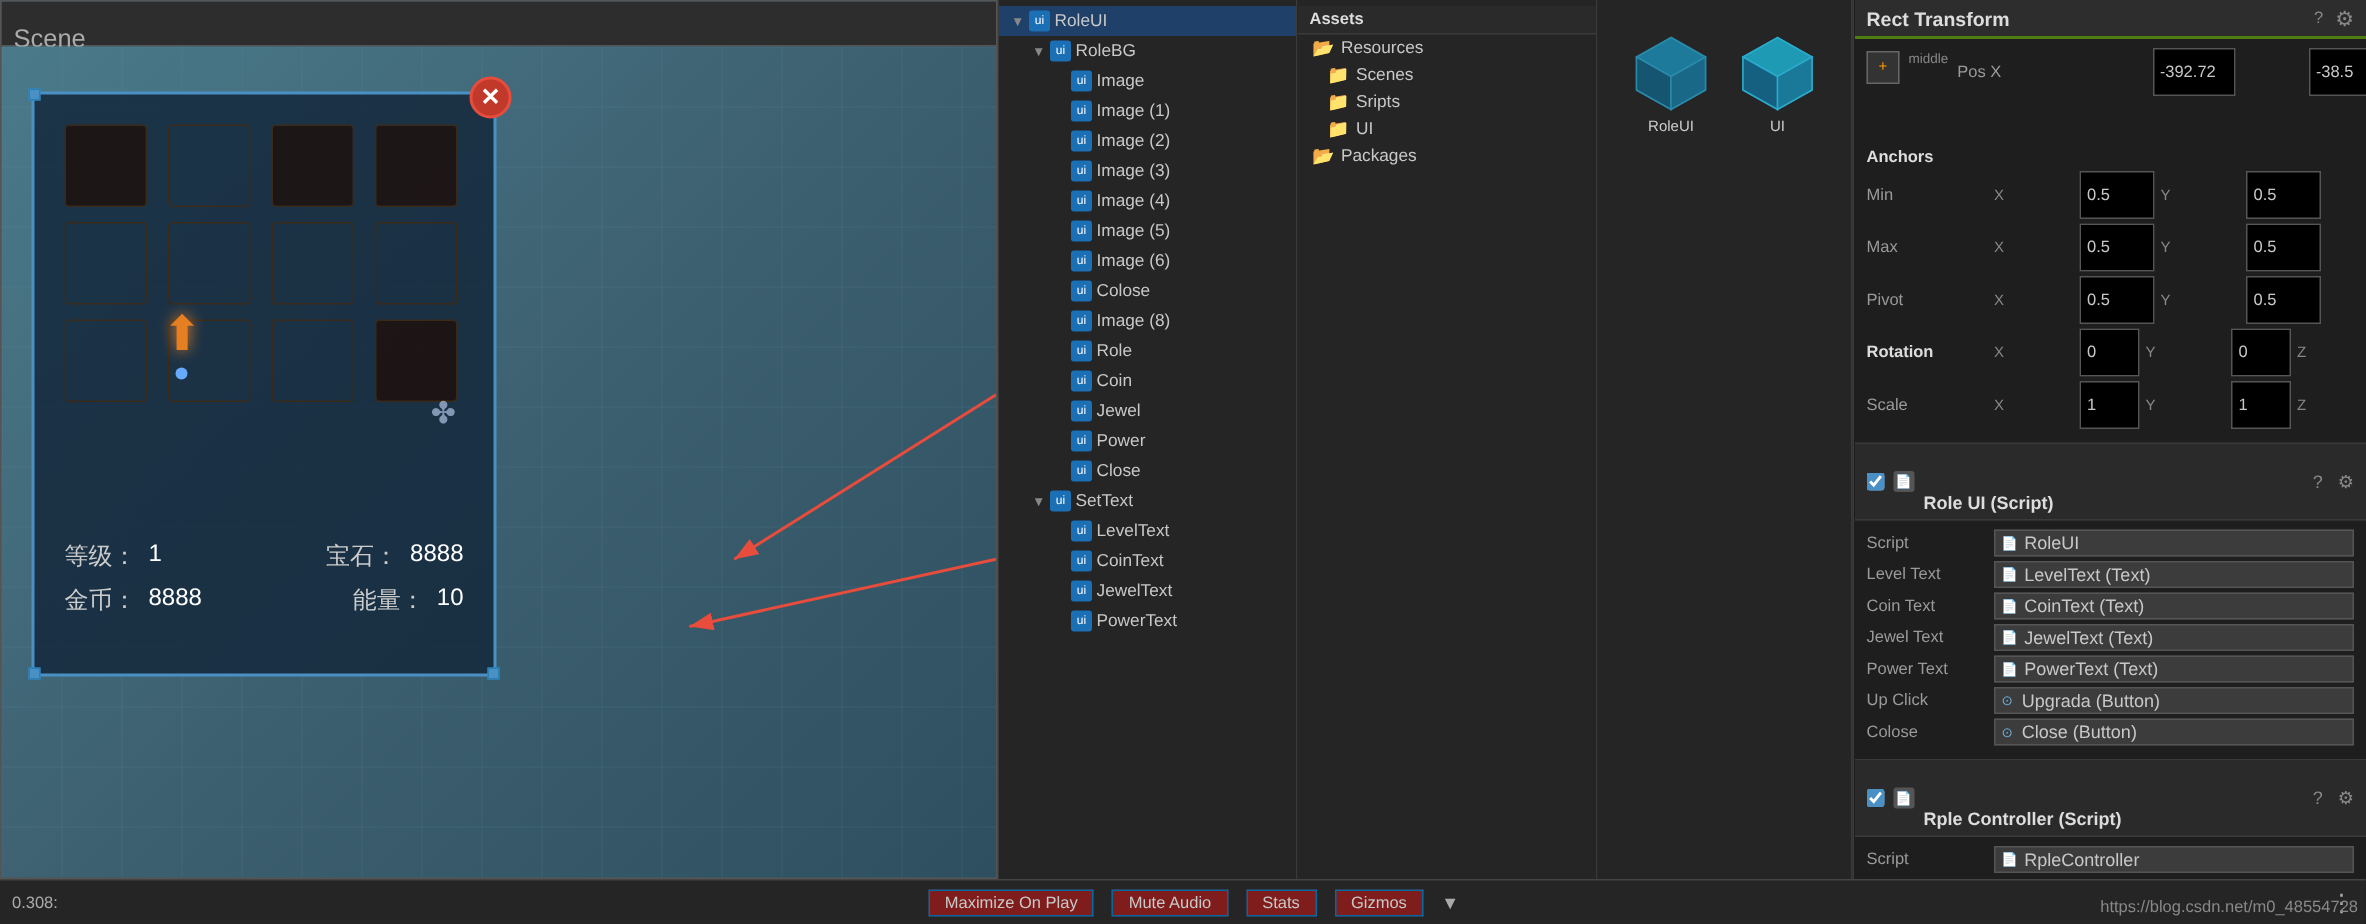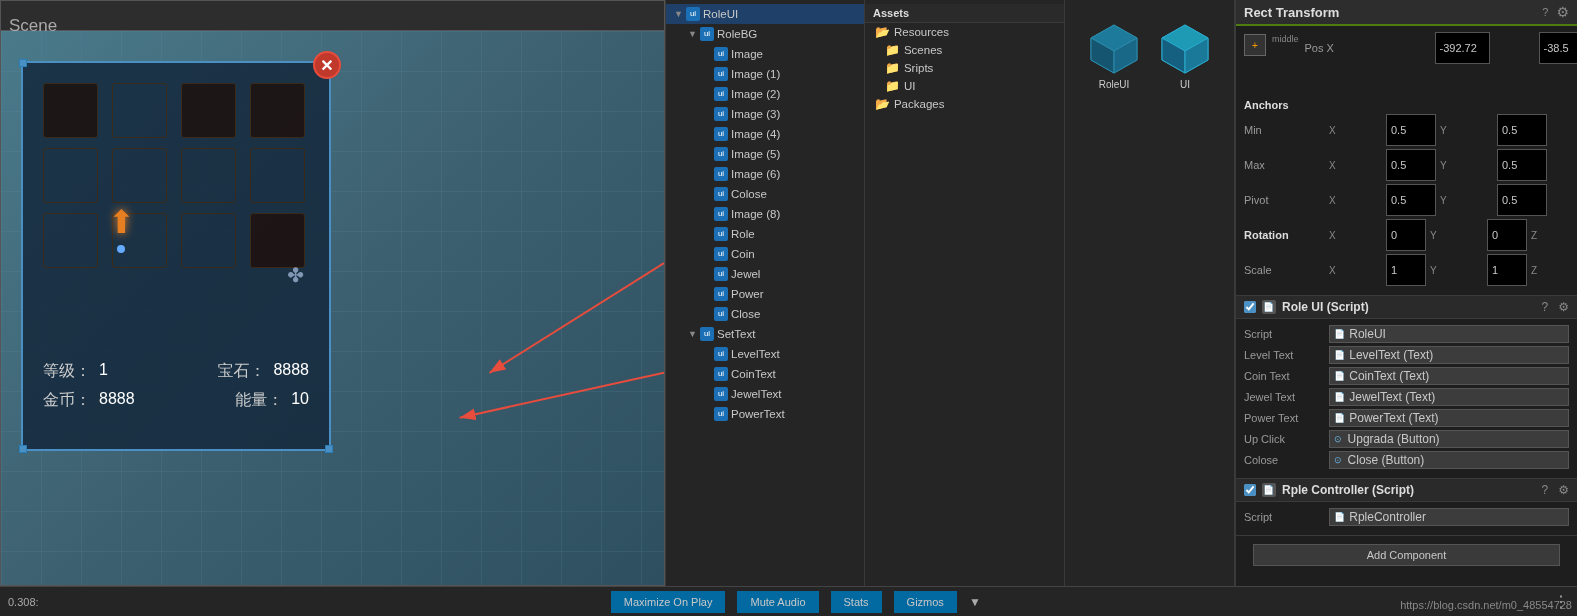--- a/index.html
+++ b/index.html
@@ -356,20 +356,21 @@
       align-items: center;
       gap: 6px;
       border-bottom: 1px solid #3a3a3a;
       cursor: pointer;
     }
 
     .component-title {
       font-size: 12px;
       font-weight: bold;
       color: #ddd;
+      margin-top: 28px;
     }
 
     .component-icon {
       width: 14px;
       height: 14px;
       background: #555;
       border-radius: 2px;
       display: flex;
       align-items: center;
       justify-content: center;
@@ -416,22 +417,22 @@
       padding: 0 8px;
     }
 
     .playbar-section {
       display: flex;
       align-items: center;
       gap: 12px;
     }
 
     .play-btn {
-      background: #0369a1;
-      border: 3px solid #0369a1;
+      background: #7f1d1d;
+      border: 1px solid #0369a1;
       color: #c8c8c8;
       padding: 2px 10px;
       font-size: 11px;
       cursor: pointer;
     }
 
     
     .arrows-overlay {
       position: absolute;
       top: 0;

